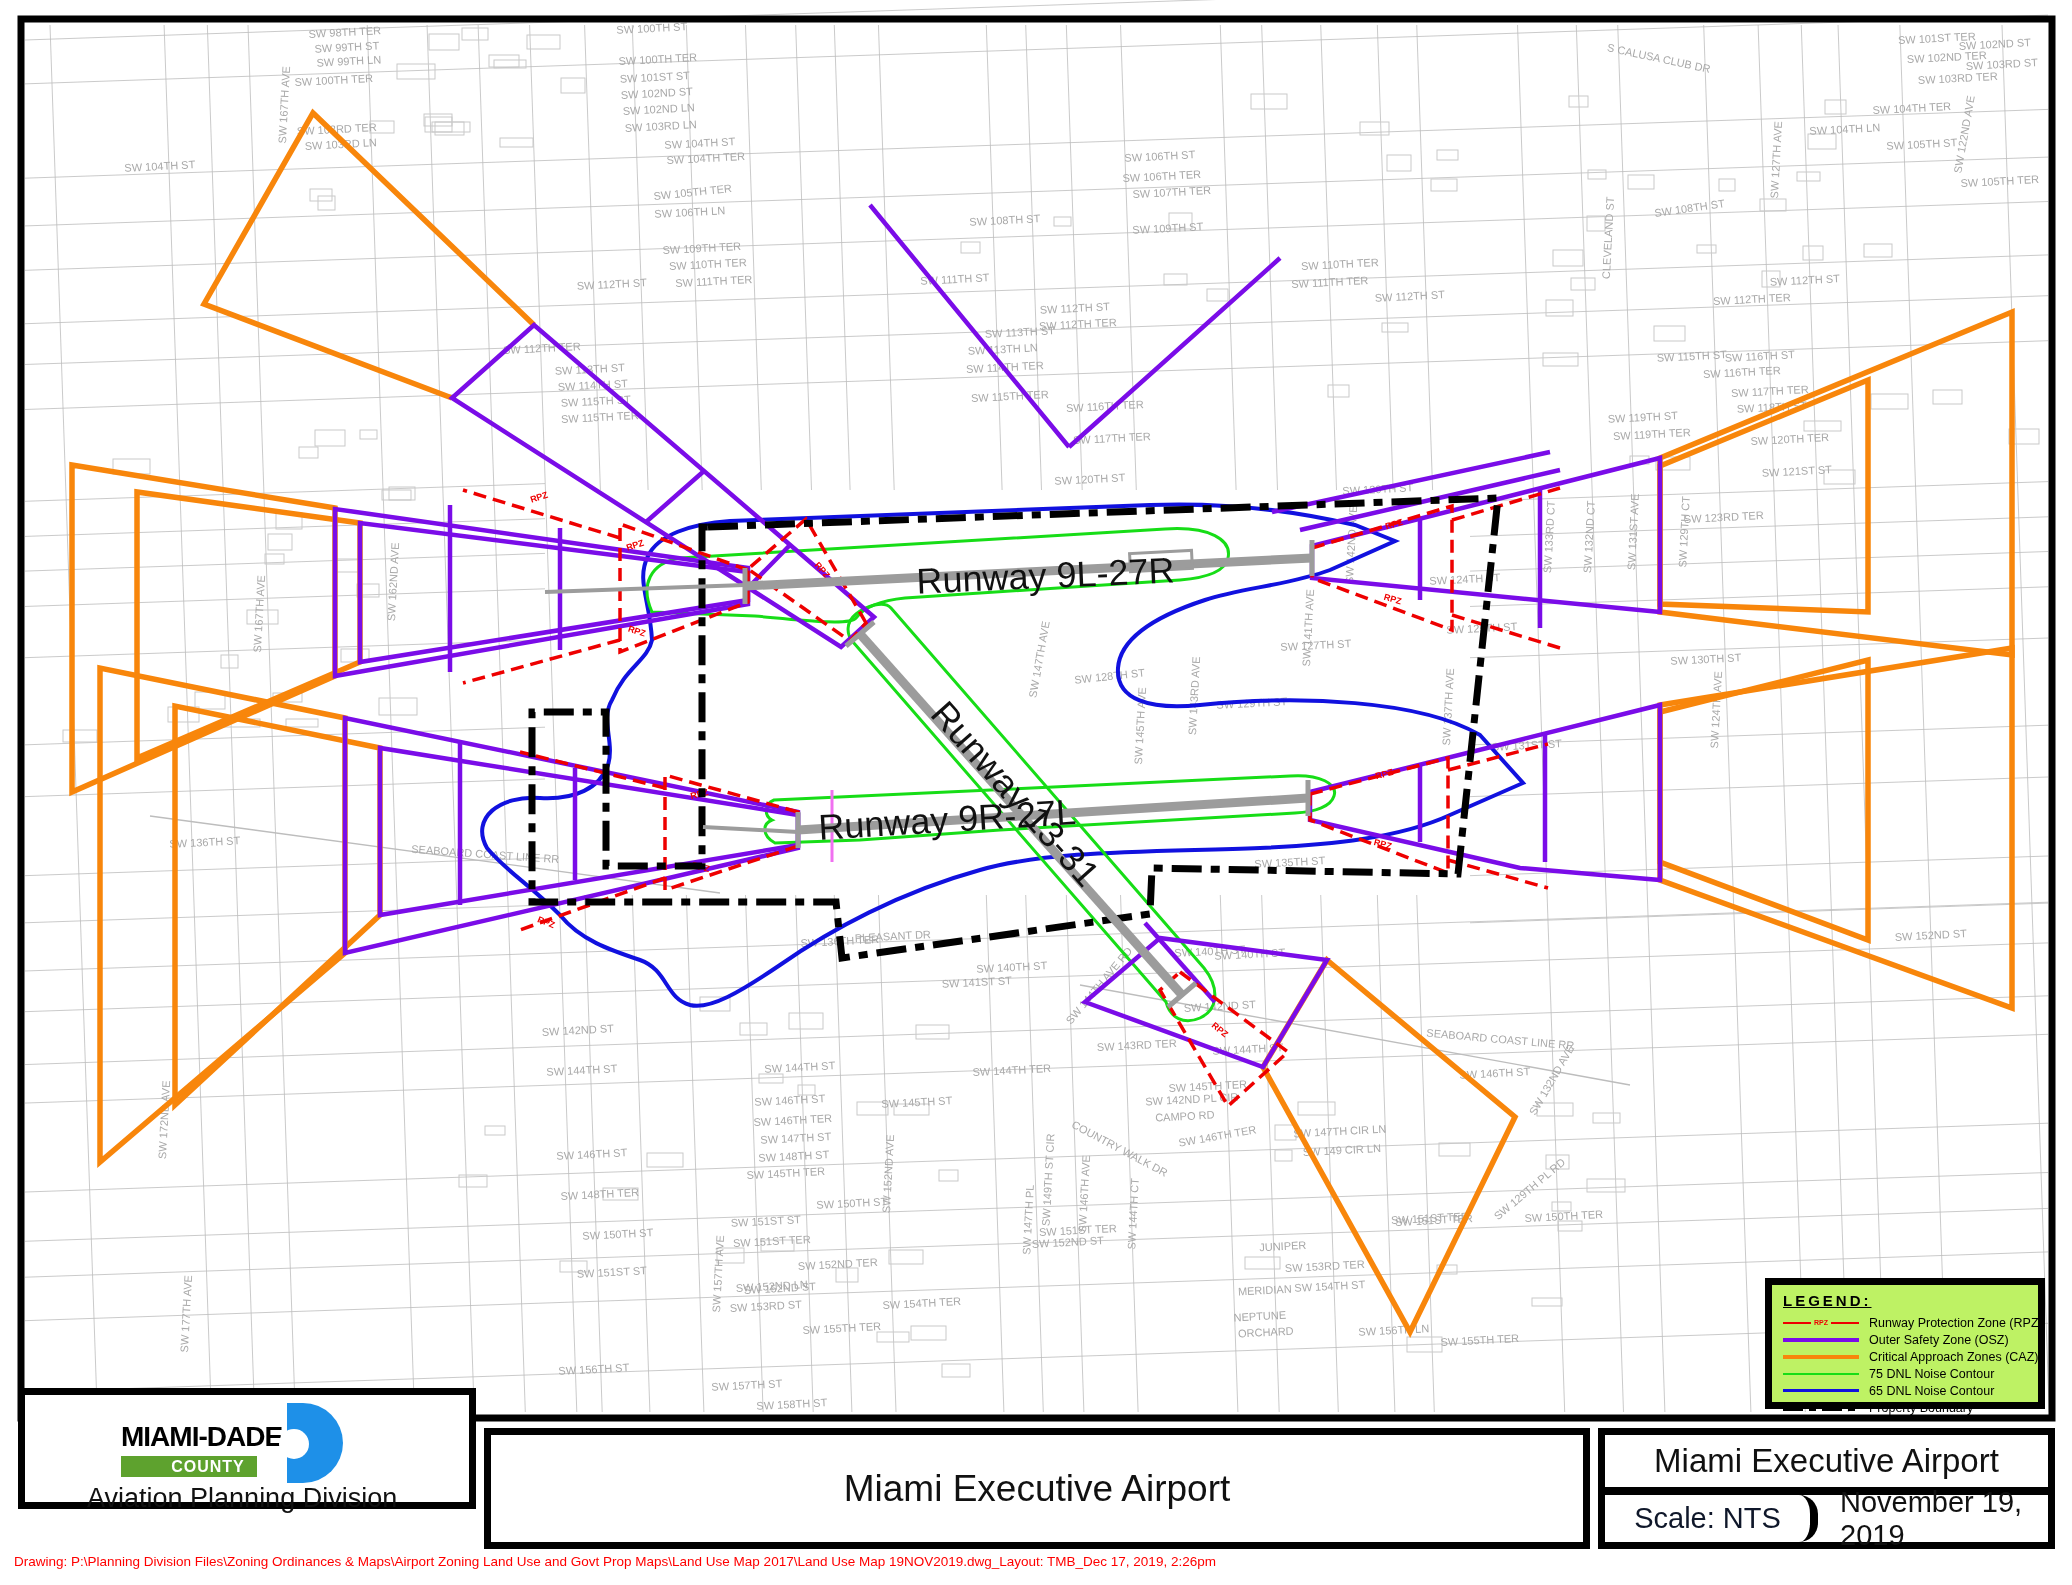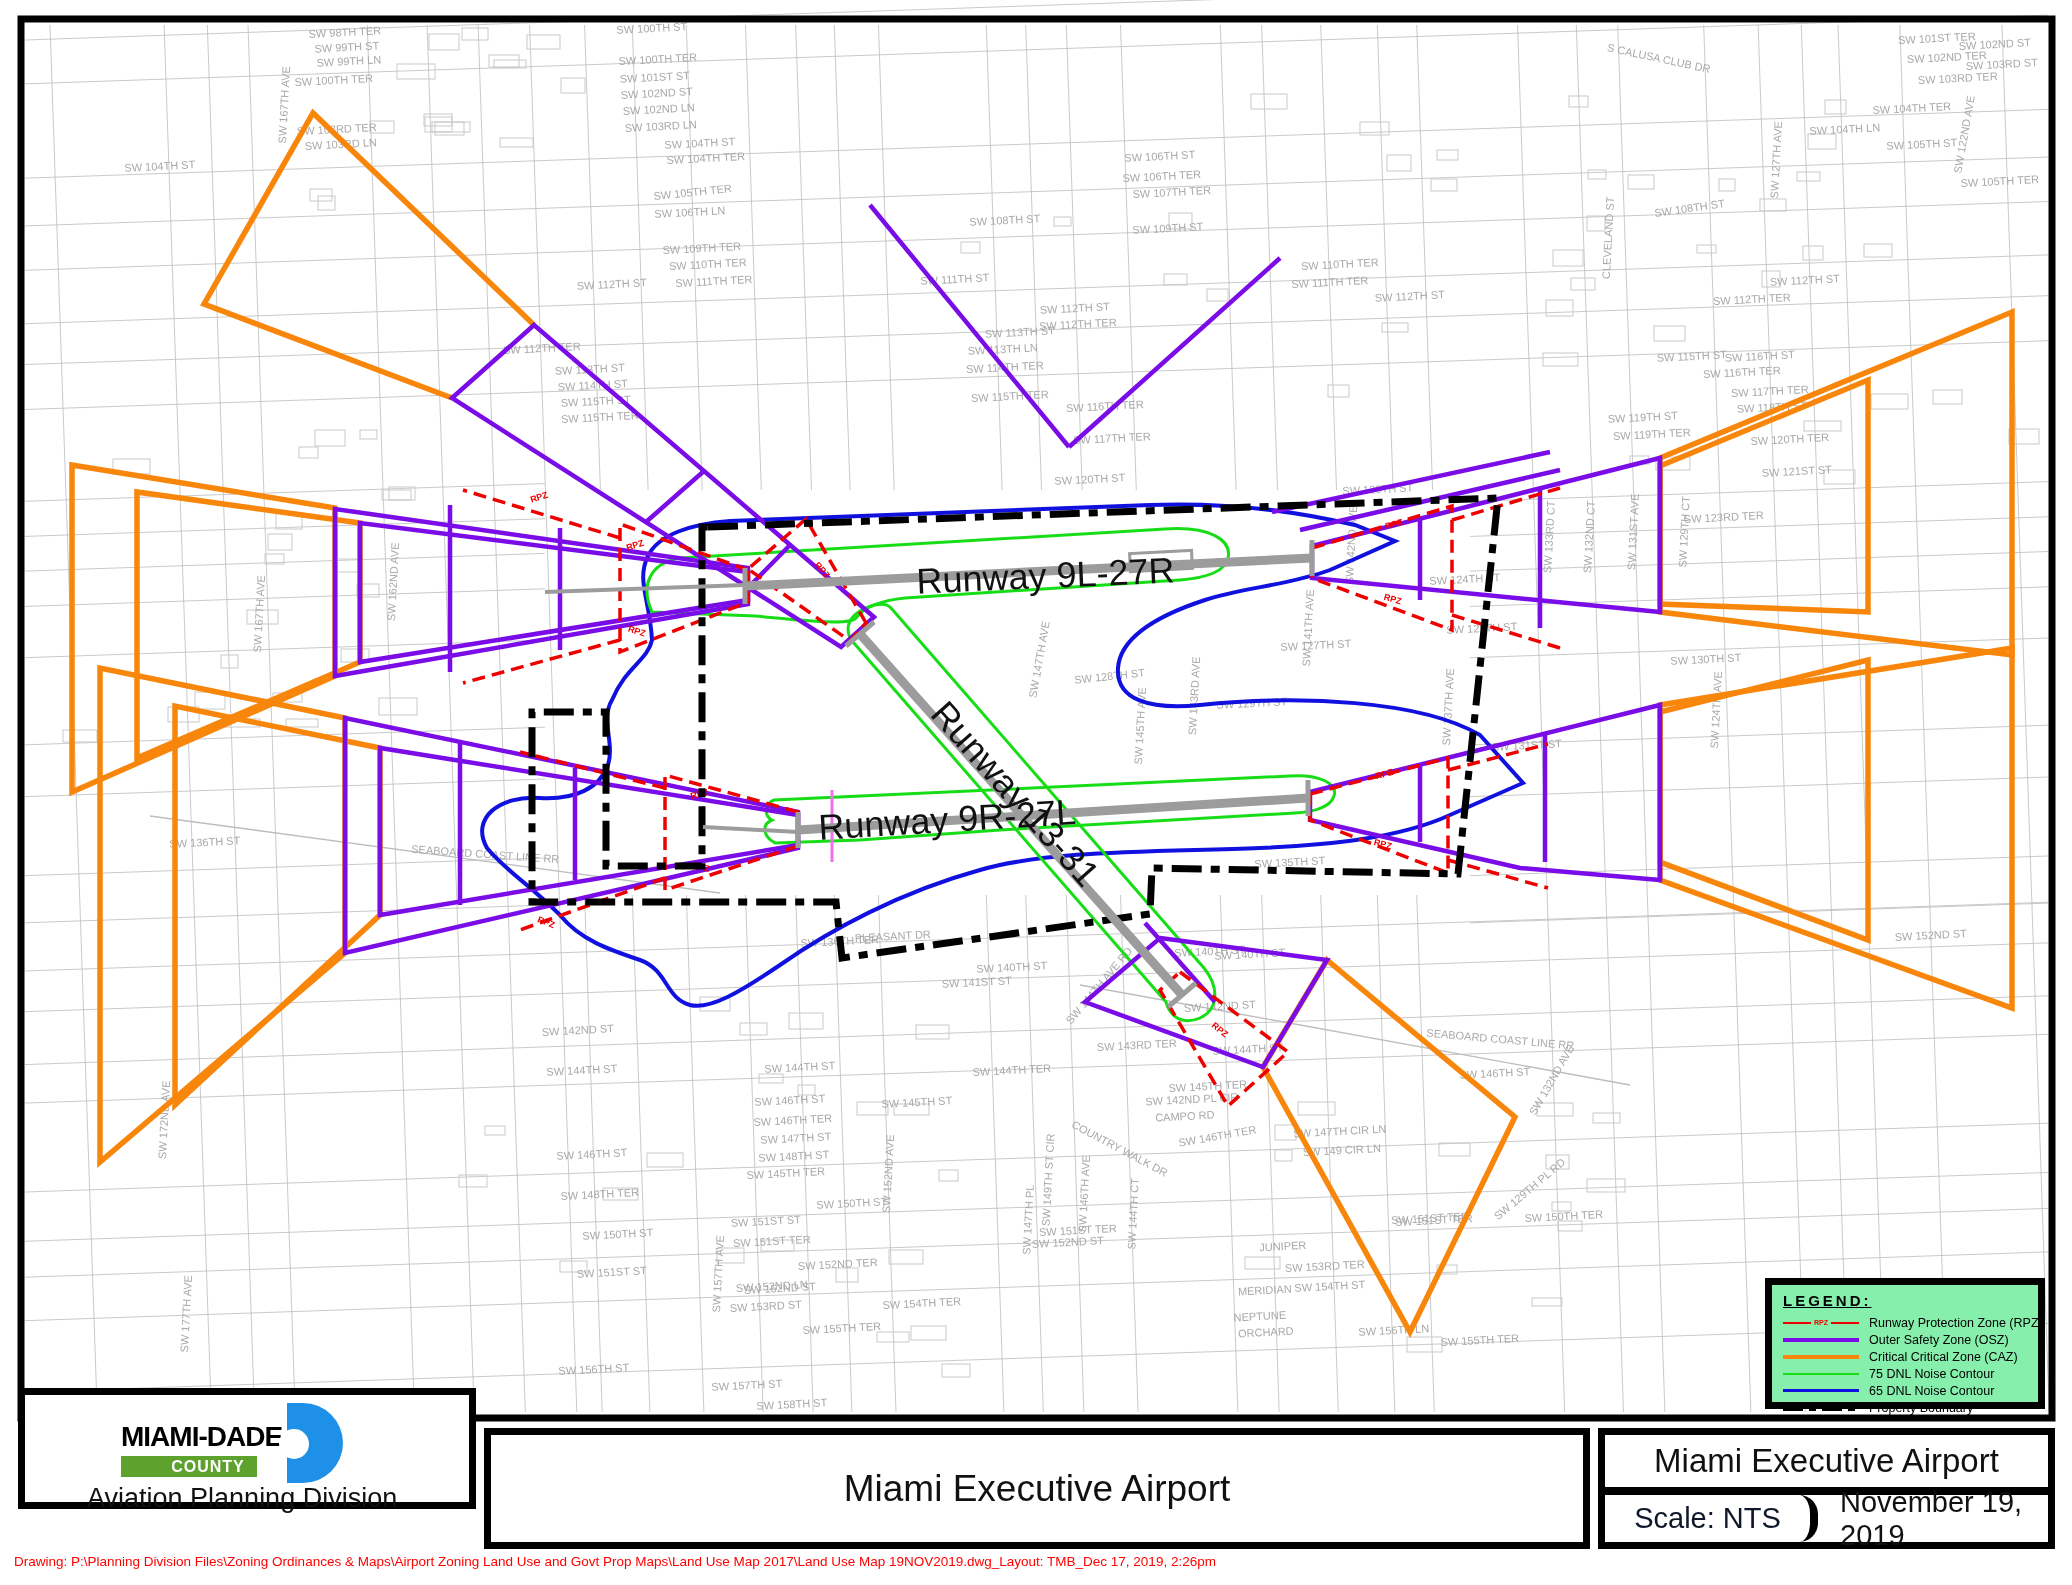--- a/index.html
+++ b/index.html
@@ -20,21 +20,21 @@
 
   
   .md-name{font-size:28px;font-weight:bold;letter-spacing:-1px;color:#000;}
   .md-county{color:#fff;font-weight:bold;font-size:16px;letter-spacing:1px;
              display:flex;align-items:center;justify-content:center;}
   .md-div{font-size:27px;color:#111;white-space:nowrap;}
   .logo-d{border-radius:0 44px 44px 0;}
   .logo-d-hole{position:absolute;background:#fff;border-radius:50%;}
 
   
-  .legend{border:7px solid #000;background:#86efac;padding:7px 15px 4px 11px;}
+  .legend{border:7px solid #000;background:#bef264;padding:7px 15px 4px 11px;}
   .leg-title{font-size:15px;font-weight:bold;letter-spacing:3px;text-decoration:underline;color:#000;margin-bottom:5px;}
   .leg-row{display:flex;align-items:center;height:17px;}
   .leg-sample{width:76px;margin-right:10px;display:flex;align-items:center;flex:none;}
   .leg-label{font-size:12.5px;color:#000;white-space:nowrap;}
   .ls-line{height:0;flex:1;}
   .rpz-mini{font-size:7px;font-weight:bold;color:var(--rpz);padding:0 3px;line-height:1;}
   .dashdot{height:7px;width:76px;
     background:repeating-linear-gradient(90deg,#000 0 20px,transparent 20px 26px,#000 26px 33px,transparent 33px 39px);}
 
   .footer-note{font-size:13.5px;color:#f00;white-space:nowrap;}
@@ -522,21 +522,21 @@
     <div class="leg-row">
       <span class="leg-sample">
           <span class="ls-line" style="border-top:4px solid var(--osz);"></span>
         </span>
       <span class="leg-label">Outer Safety Zone (OSZ)</span>
     </div>
     <div class="leg-row">
       <span class="leg-sample">
           <span class="ls-line" style="border-top:4px solid var(--caz);"></span>
         </span>
-      <span class="leg-label">Critical Critical Zone (CAZ)</span>
+      <span class="leg-label">Critical Approach Zones (CAZ)</span>
     </div>
     <div class="leg-row">
       <span class="leg-sample">
           <span class="ls-line" style="border-top:2.5px solid var(--dnl75);"></span>
         </span>
       <span class="leg-label">75 DNL Noise Contour</span>
     </div>
     <div class="leg-row">
       <span class="leg-sample">
           <span class="ls-line" style="border-top:3px solid var(--dnl65);"></span>

